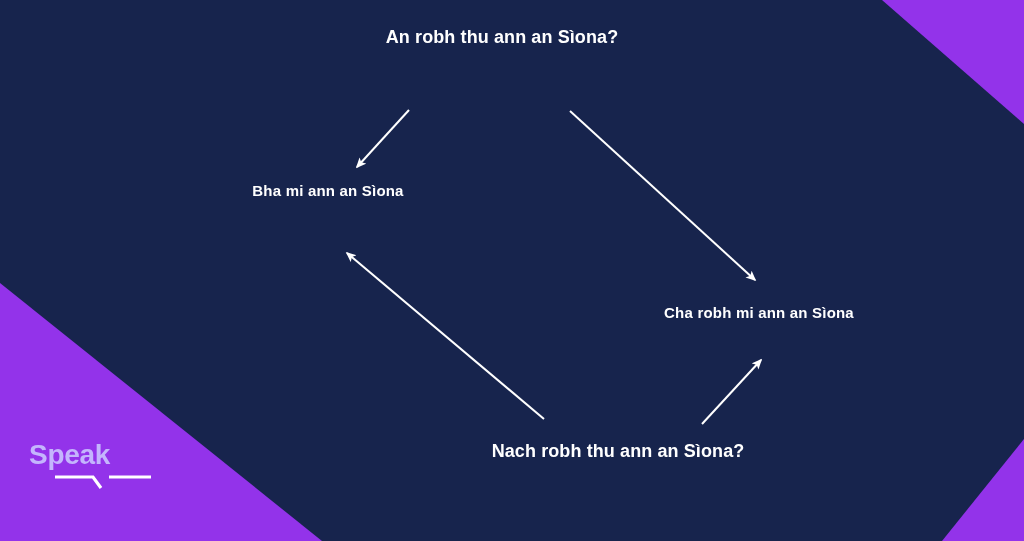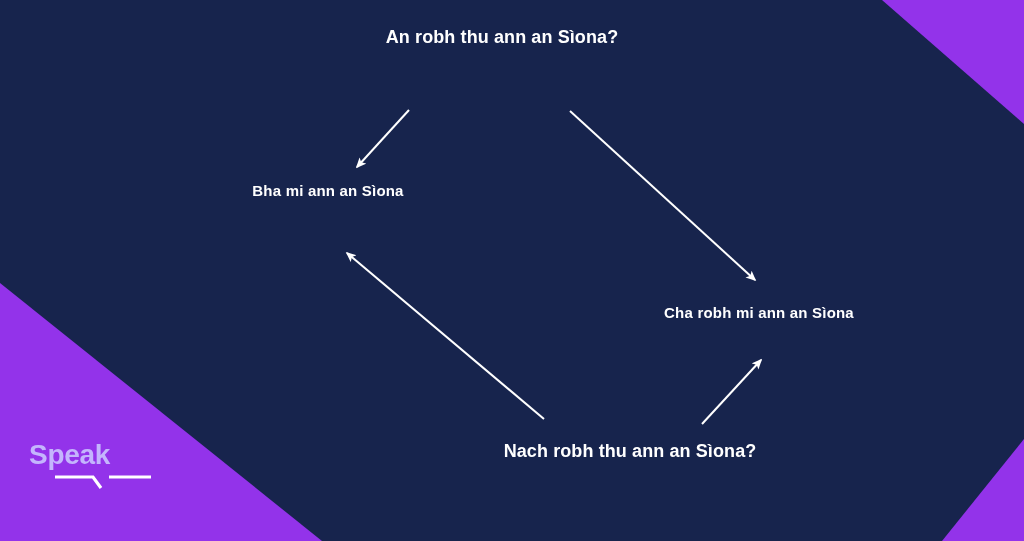--- a/index.html
+++ b/index.html
@@ -82,21 +82,21 @@
     left: 178px;
     top: 182px;
     width: 300px;
   }
   #node-answer-negative {
     left: 628px;
     top: 304px;
     width: 262px;
   }
   #node-question-bottom {
-    left: 430px;
+    left: 418px;
     top: 440px;
     width: 400px;
   }
 
   
   #logo {
     position: absolute;
     left: 29px;
     top: 441px;
     width: 150px;

